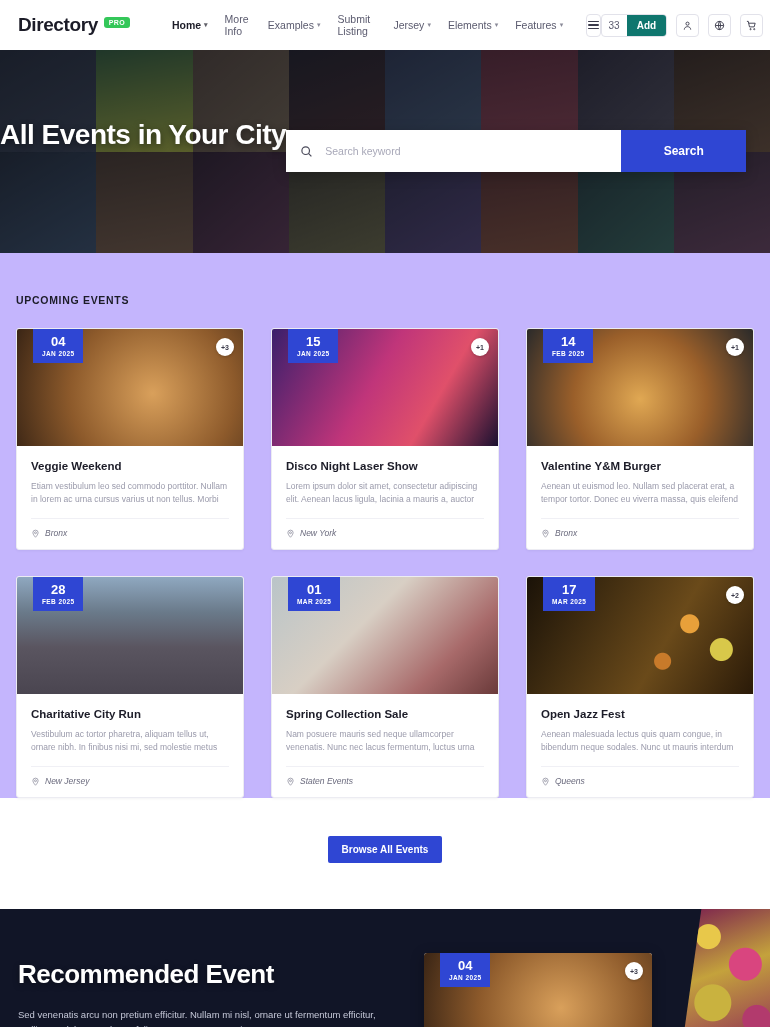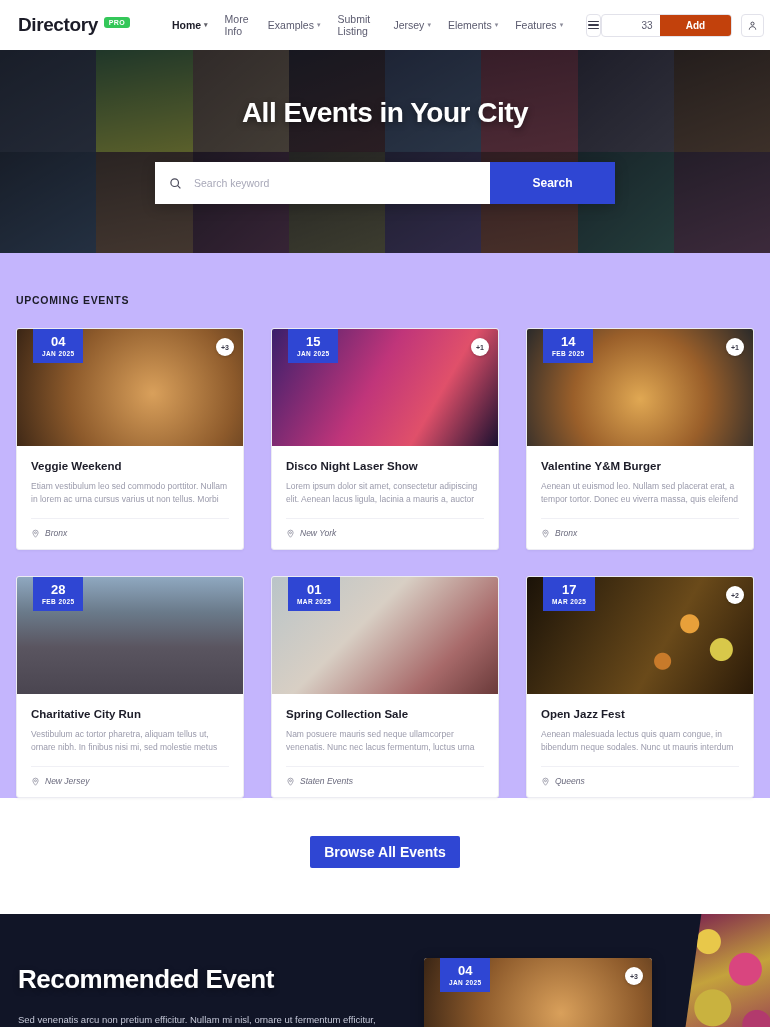--- a/index.html
+++ b/index.html
@@ -81,26 +81,25 @@
   .count-add {
     display: flex; align-items: center;
     border: 1px solid #e2e2ea;
     border-radius: 4px;
     overflow: hidden;
     height: 23px;
   }
   .count-num {
     font-size: 10px; color: #5a5a6e;
     padding: 0 7px;
-    margin-left: 33px;
   }
   .add-btn {
-    background: #c2410c; color: #fff;
+    background: #0f766e; color: #fff;
     font-size: 10px; font-weight: bold;
-    padding: 0 26px; height: 23px;
+    padding: 0 10px; height: 23px;
     display: flex; align-items: center;
     cursor: pointer;
   }
   .hb { width: 11px; display:flex; flex-direction:column; gap:2px; }
   .hb span { display:block; height:1.5px; background:#3a3a4a; border-radius:1px; }
 
   
   .hero {
     height: 203px;
     position: relative;
@@ -109,21 +108,21 @@
   }
   .hero-collage { position: absolute; inset: 0; display: grid;
      grid-template-columns: repeat(8, 1fr); grid-template-rows: repeat(2, 1fr); }
   .hero-collage i { display:block; }
   .hero-overlay {
     position: absolute; inset: 0;
     background: rgba(22,22,30,0.62);
   }
   .hero-inner {
     position: relative; z-index: 3;
-    display: flex; flex-direction: column; align-items: center;
+    display: flex; align-items: center;
     padding-top: 47px;
   }
   .hero-title {
     color: #fff;
     font-size: 28px;
     font-weight: bold;
     letter-spacing: -0.5px;
     text-shadow: 0 2px 7px rgba(0,0,0,.45);
   }
   .search-bar {
@@ -207,21 +206,21 @@
     margin: 12px 14px 0 14px;
     border-top: 1px solid #f0f0f5;
     padding: 9px 0 11px 0;
     display: flex; align-items: center; gap: 5px;
     font-size: 8.5px; color: #6a6a7d; font-style: italic;
   }
 
   .browse-wrap { display: flex; justify-content: center; padding: 38px 0 46px 0; background:#fff; }
   .browse-btn {
     background: #2f46d3; color: #fff;
-    font-size: 14px; font-weight: bold;
+    font-size: 10px; font-weight: bold;
     padding: 8px 14px;
     border-radius: 2px;
     cursor: pointer;
   }
 
   
   .recommended {
     background: #111527;
     position: relative;
     height: 138px;

